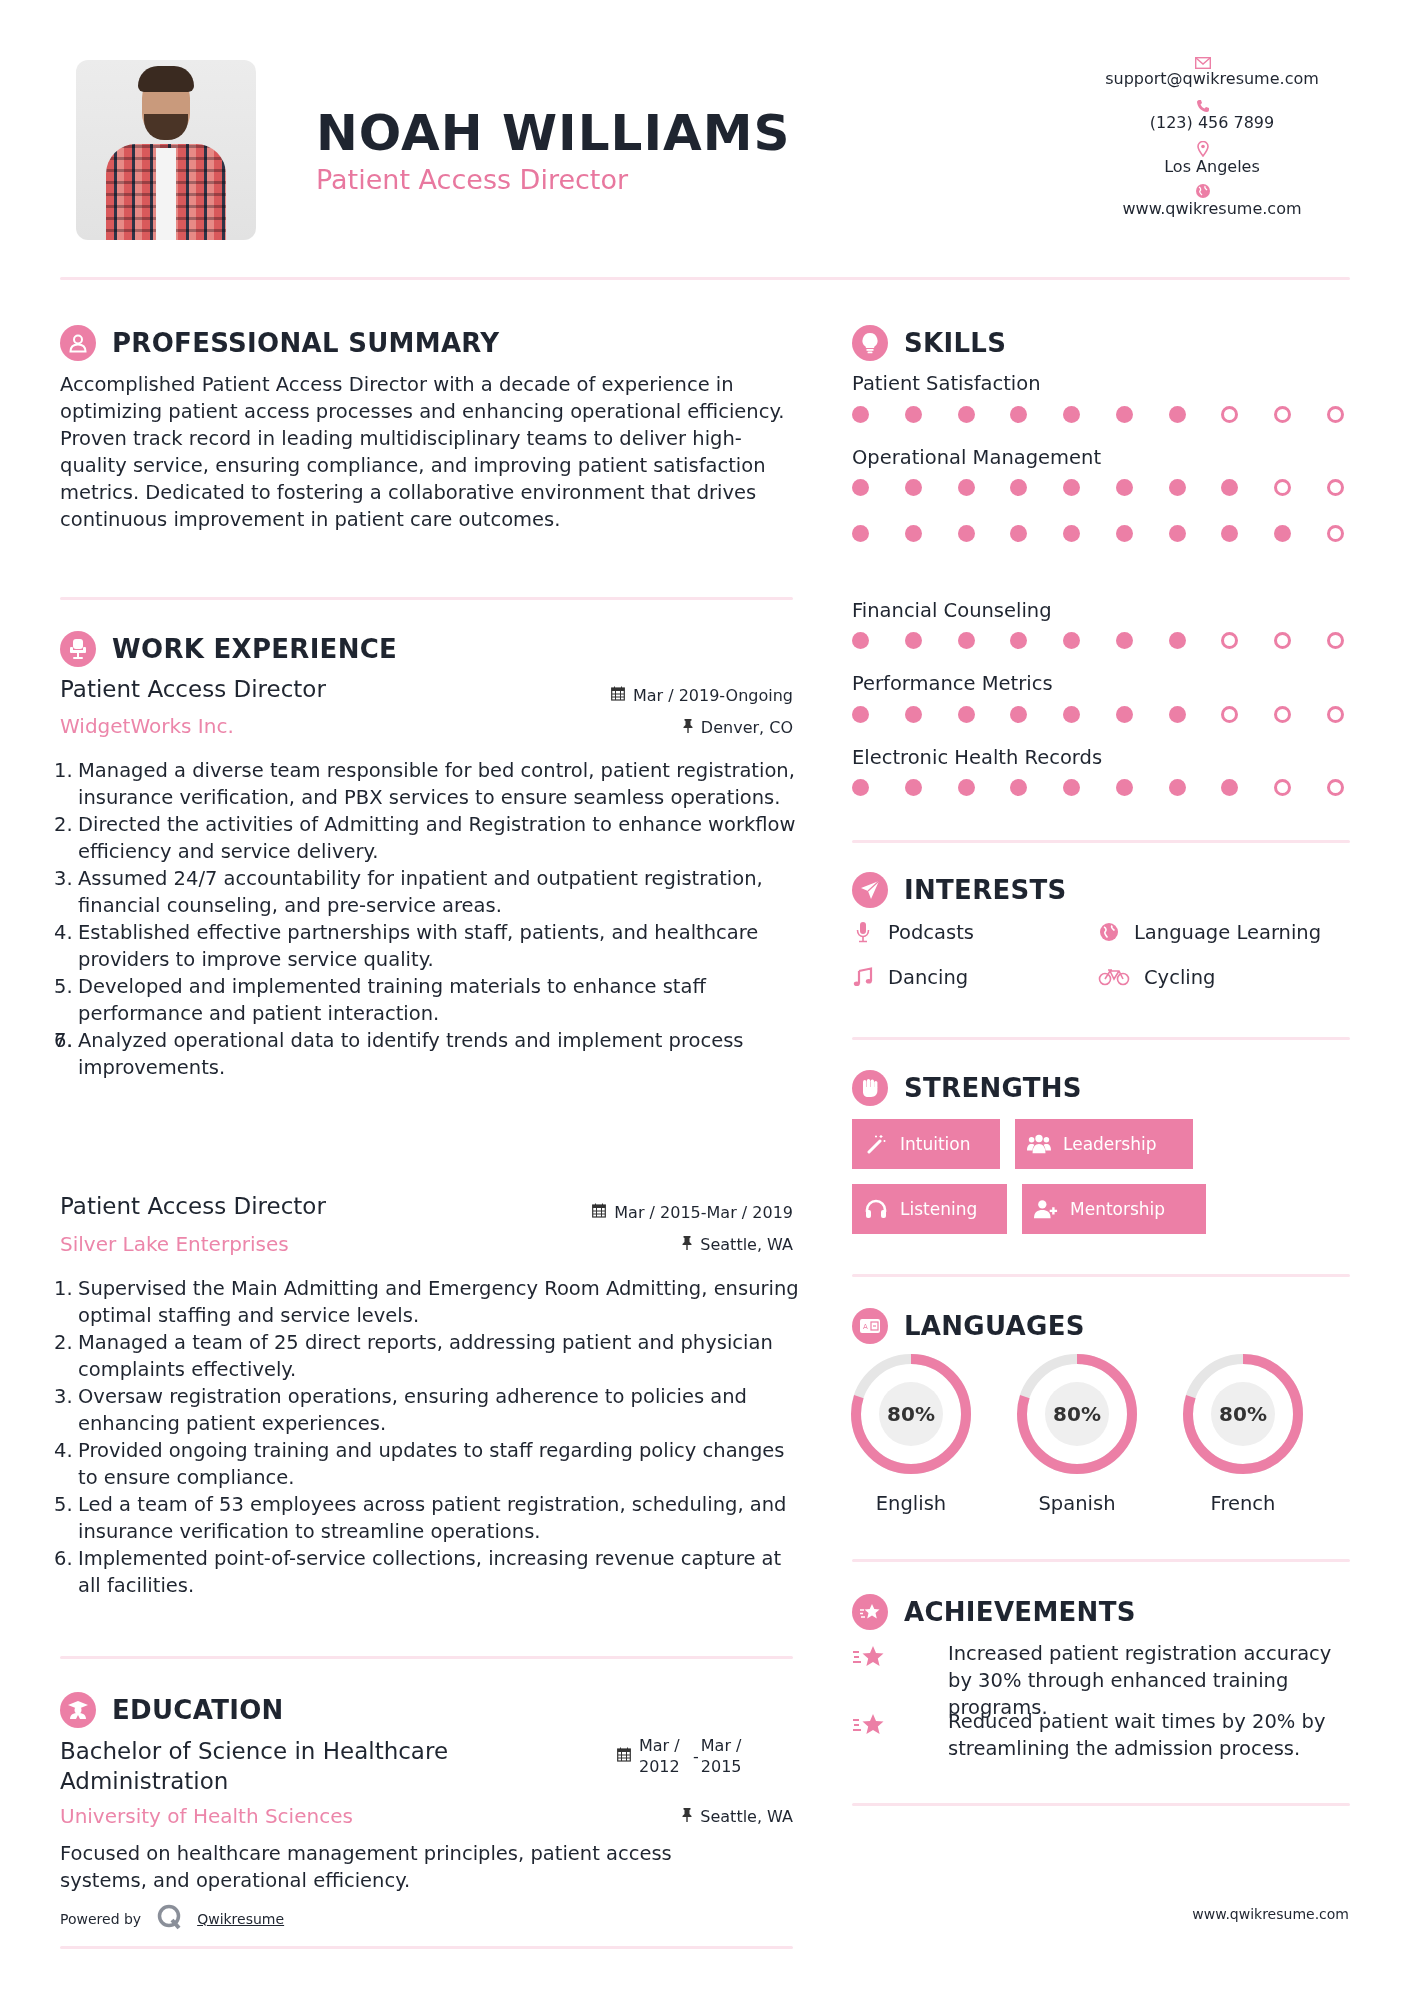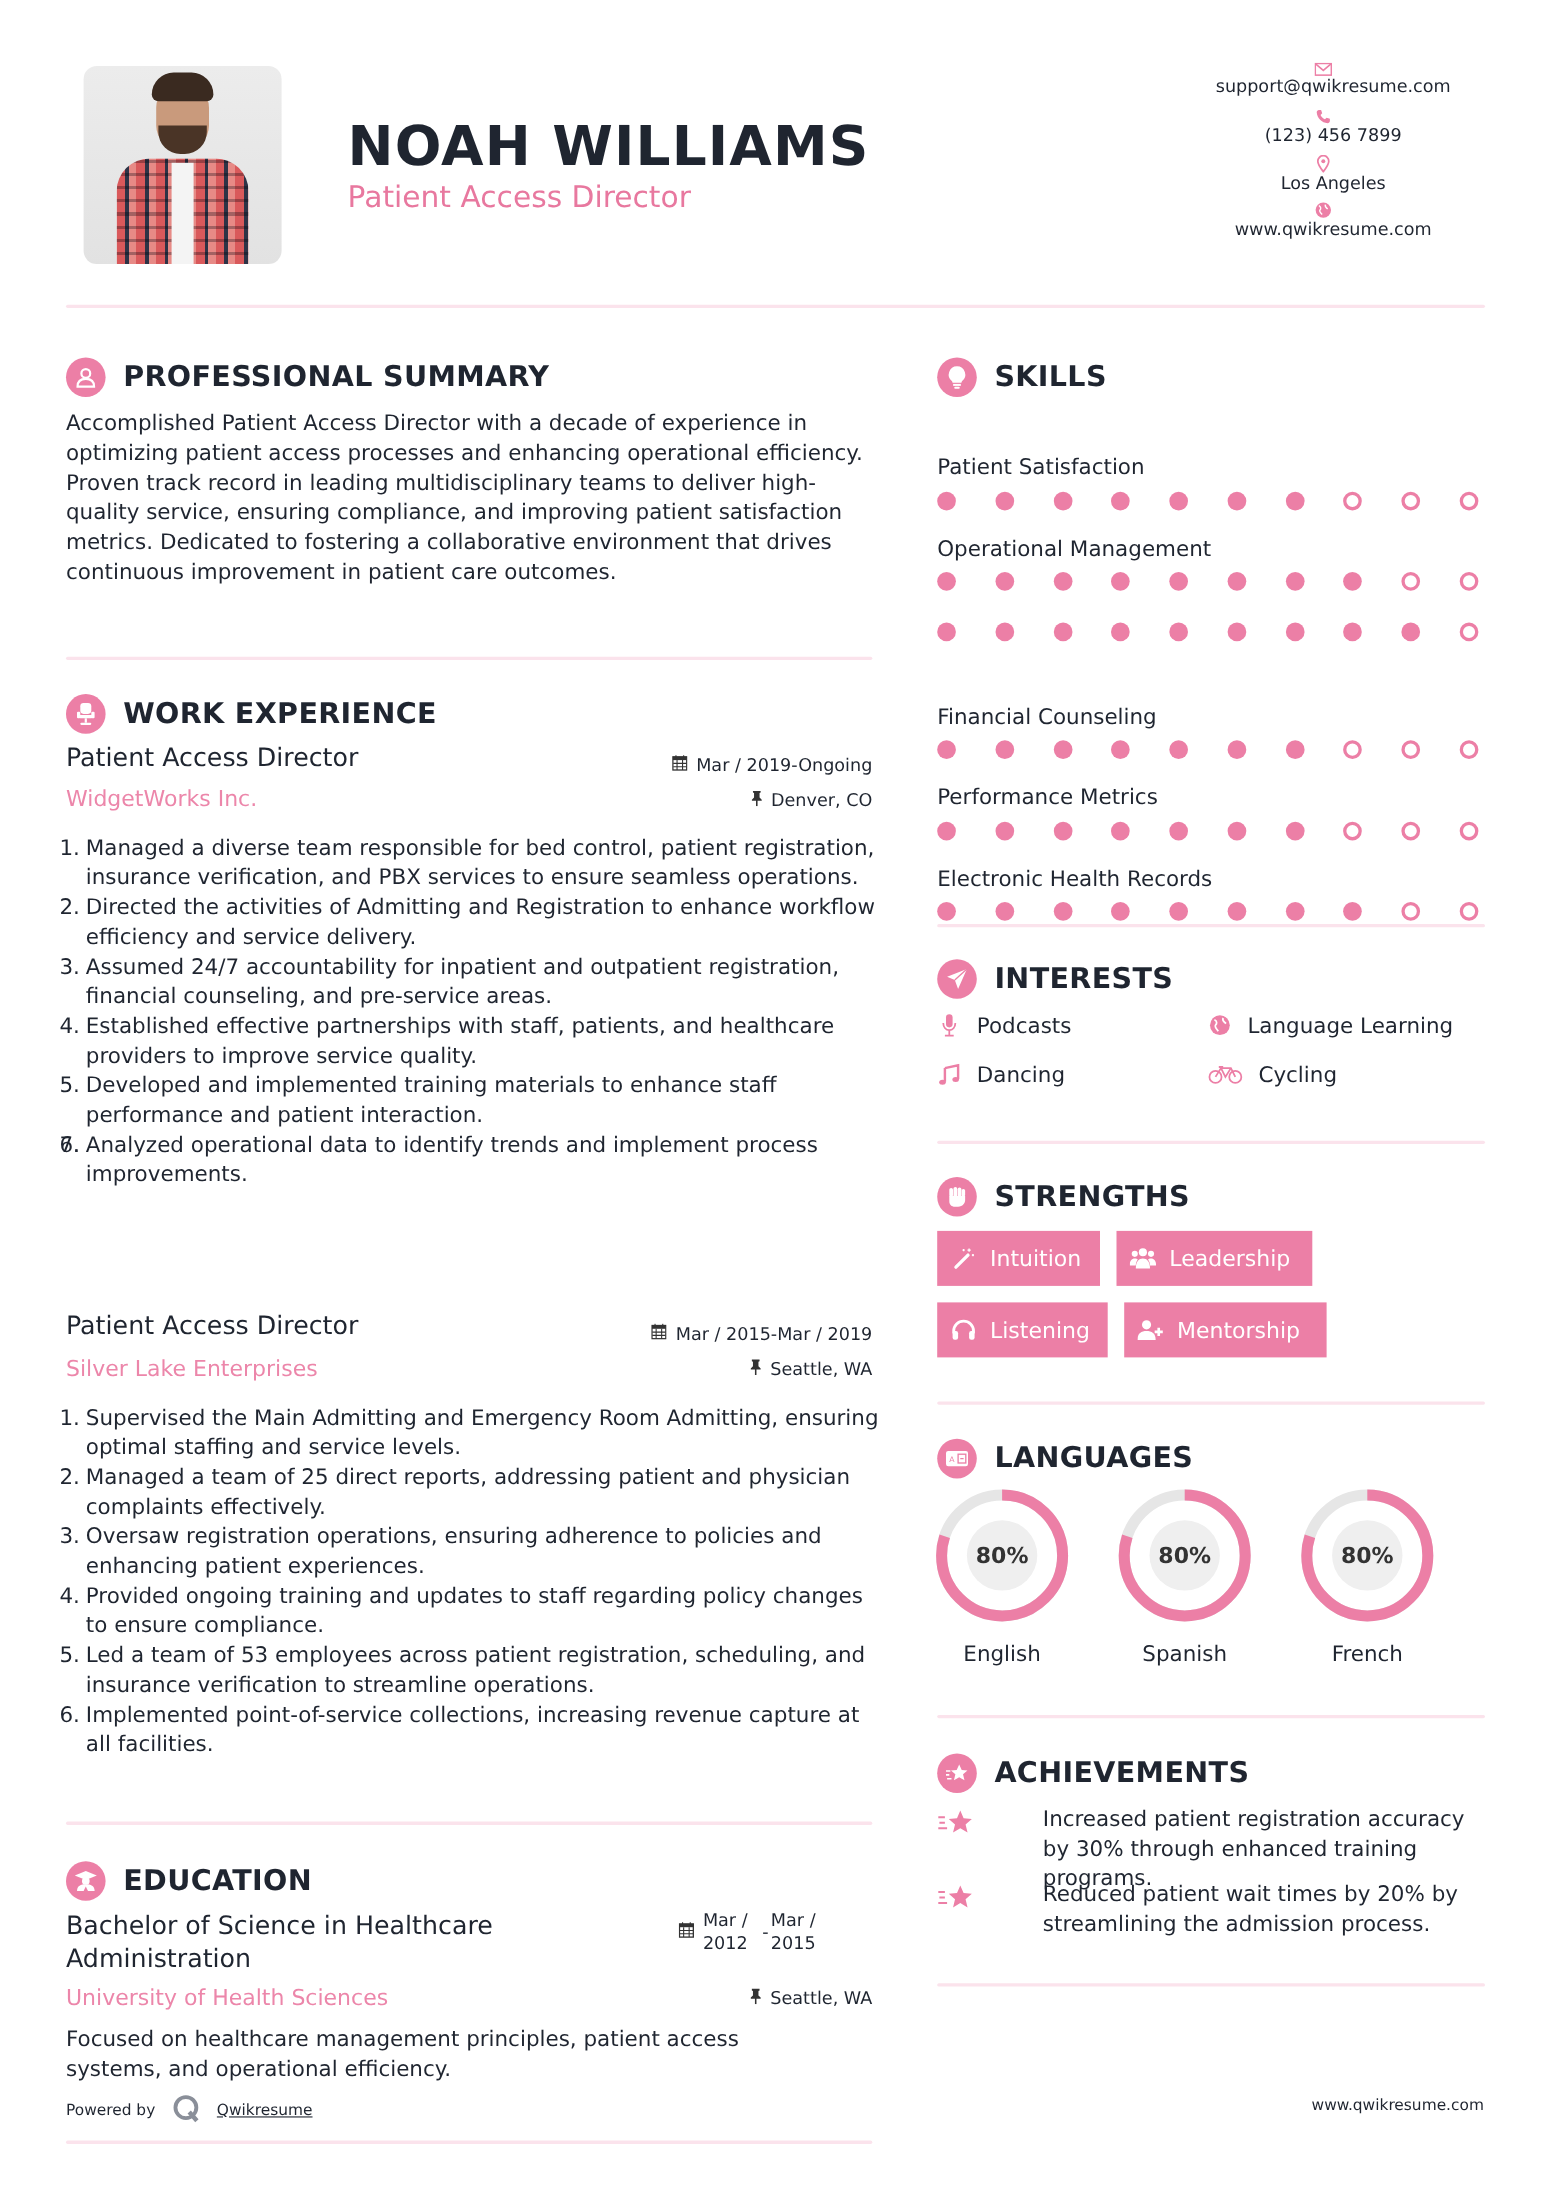--- a/index.html
+++ b/index.html
@@ -45,21 +45,21 @@
   .skill-name { font-size: 19.5px; color: #1f2530; height: 28px; line-height: 28px; }
   .dots { display: flex; justify-content: space-between; width: 492px; margin-top: 6px; height: 20px; align-items: center; }
   .dot { width: 17px; height: 17px; border-radius: 50%; background: #ec7fa6; }
   .dot.off { background: #fff; border: 3px solid #ec7fa6; }
 
   
   .interest { display: flex; align-items: center; font-size: 19.5px; height: 28px; }
   .interest .ic { width: 22px; margin-right: 14px; display: flex; align-items: center; justify-content: center; }
 
   
-  .chip { position: absolute; height: 50px; background: #ec7fa6; color: #fff; font-size: 20px; display: flex; align-items: center; padding: 0 12px; }
+  .chip { position: absolute; height: 50px; background: #ec7fa6; color: #fff; font-size: 17px; display: flex; align-items: center; padding: 0 12px; }
   .chip .ic { width: 24px; height: 24px; margin-right: 12px; display: flex; align-items: center; justify-content: center; }
 
   
   .lang { position: absolute; width: 130px; text-align: center; }
   .lang svg { display: block; margin: 0 auto; }
   .lang-label { font-size: 19.5px; margin-top: 16px; }
 
   
   .ach { display: flex; align-items: flex-start; font-size: 19.5px; line-height: 27px; gap: 48px; }
   .ach .ic { width: 34px; flex: none; margin-right: 14px; margin-top: 4px; }
@@ -252,21 +252,21 @@
 <div class="abs sec-head" style="left:852px; top:323px;">
   <span class="sec-icon">
     <svg width="18" height="22" viewBox="0 0 18 22">
         <path d="M9 1 A7.5 7.5 0 0 1 13.5 14.5 L13 16 H5 L4.5 14.5 A7.5 7.5 0 0 1 9 1Z" fill="#fff"></path>
         <rect x="5.5" y="17" width="7" height="1.8" fill="#fff"></rect>
         <rect x="6.5" y="19.5" width="5" height="1.8" rx="0.9" fill="#fff"></rect>
       </svg>
   </span>
   <span class="sec-title">SKILLS</span>
 </div>
-<div class="abs" style="left:852px; top:370px; width:500px;margin-top:41px;" id="skills-list">
+<div class="abs" style="left:852px; top:370px; width:500px;" id="skills-list">
     <div style="height: 73.5px;">
       <div class="skill-name">Patient Satisfaction</div>
       <div class="dots">
         <span class="dot"></span>
         <span class="dot"></span>
         <span class="dot"></span>
         <span class="dot"></span>
         <span class="dot"></span>
         <span class="dot"></span>
         <span class="dot"></span>

